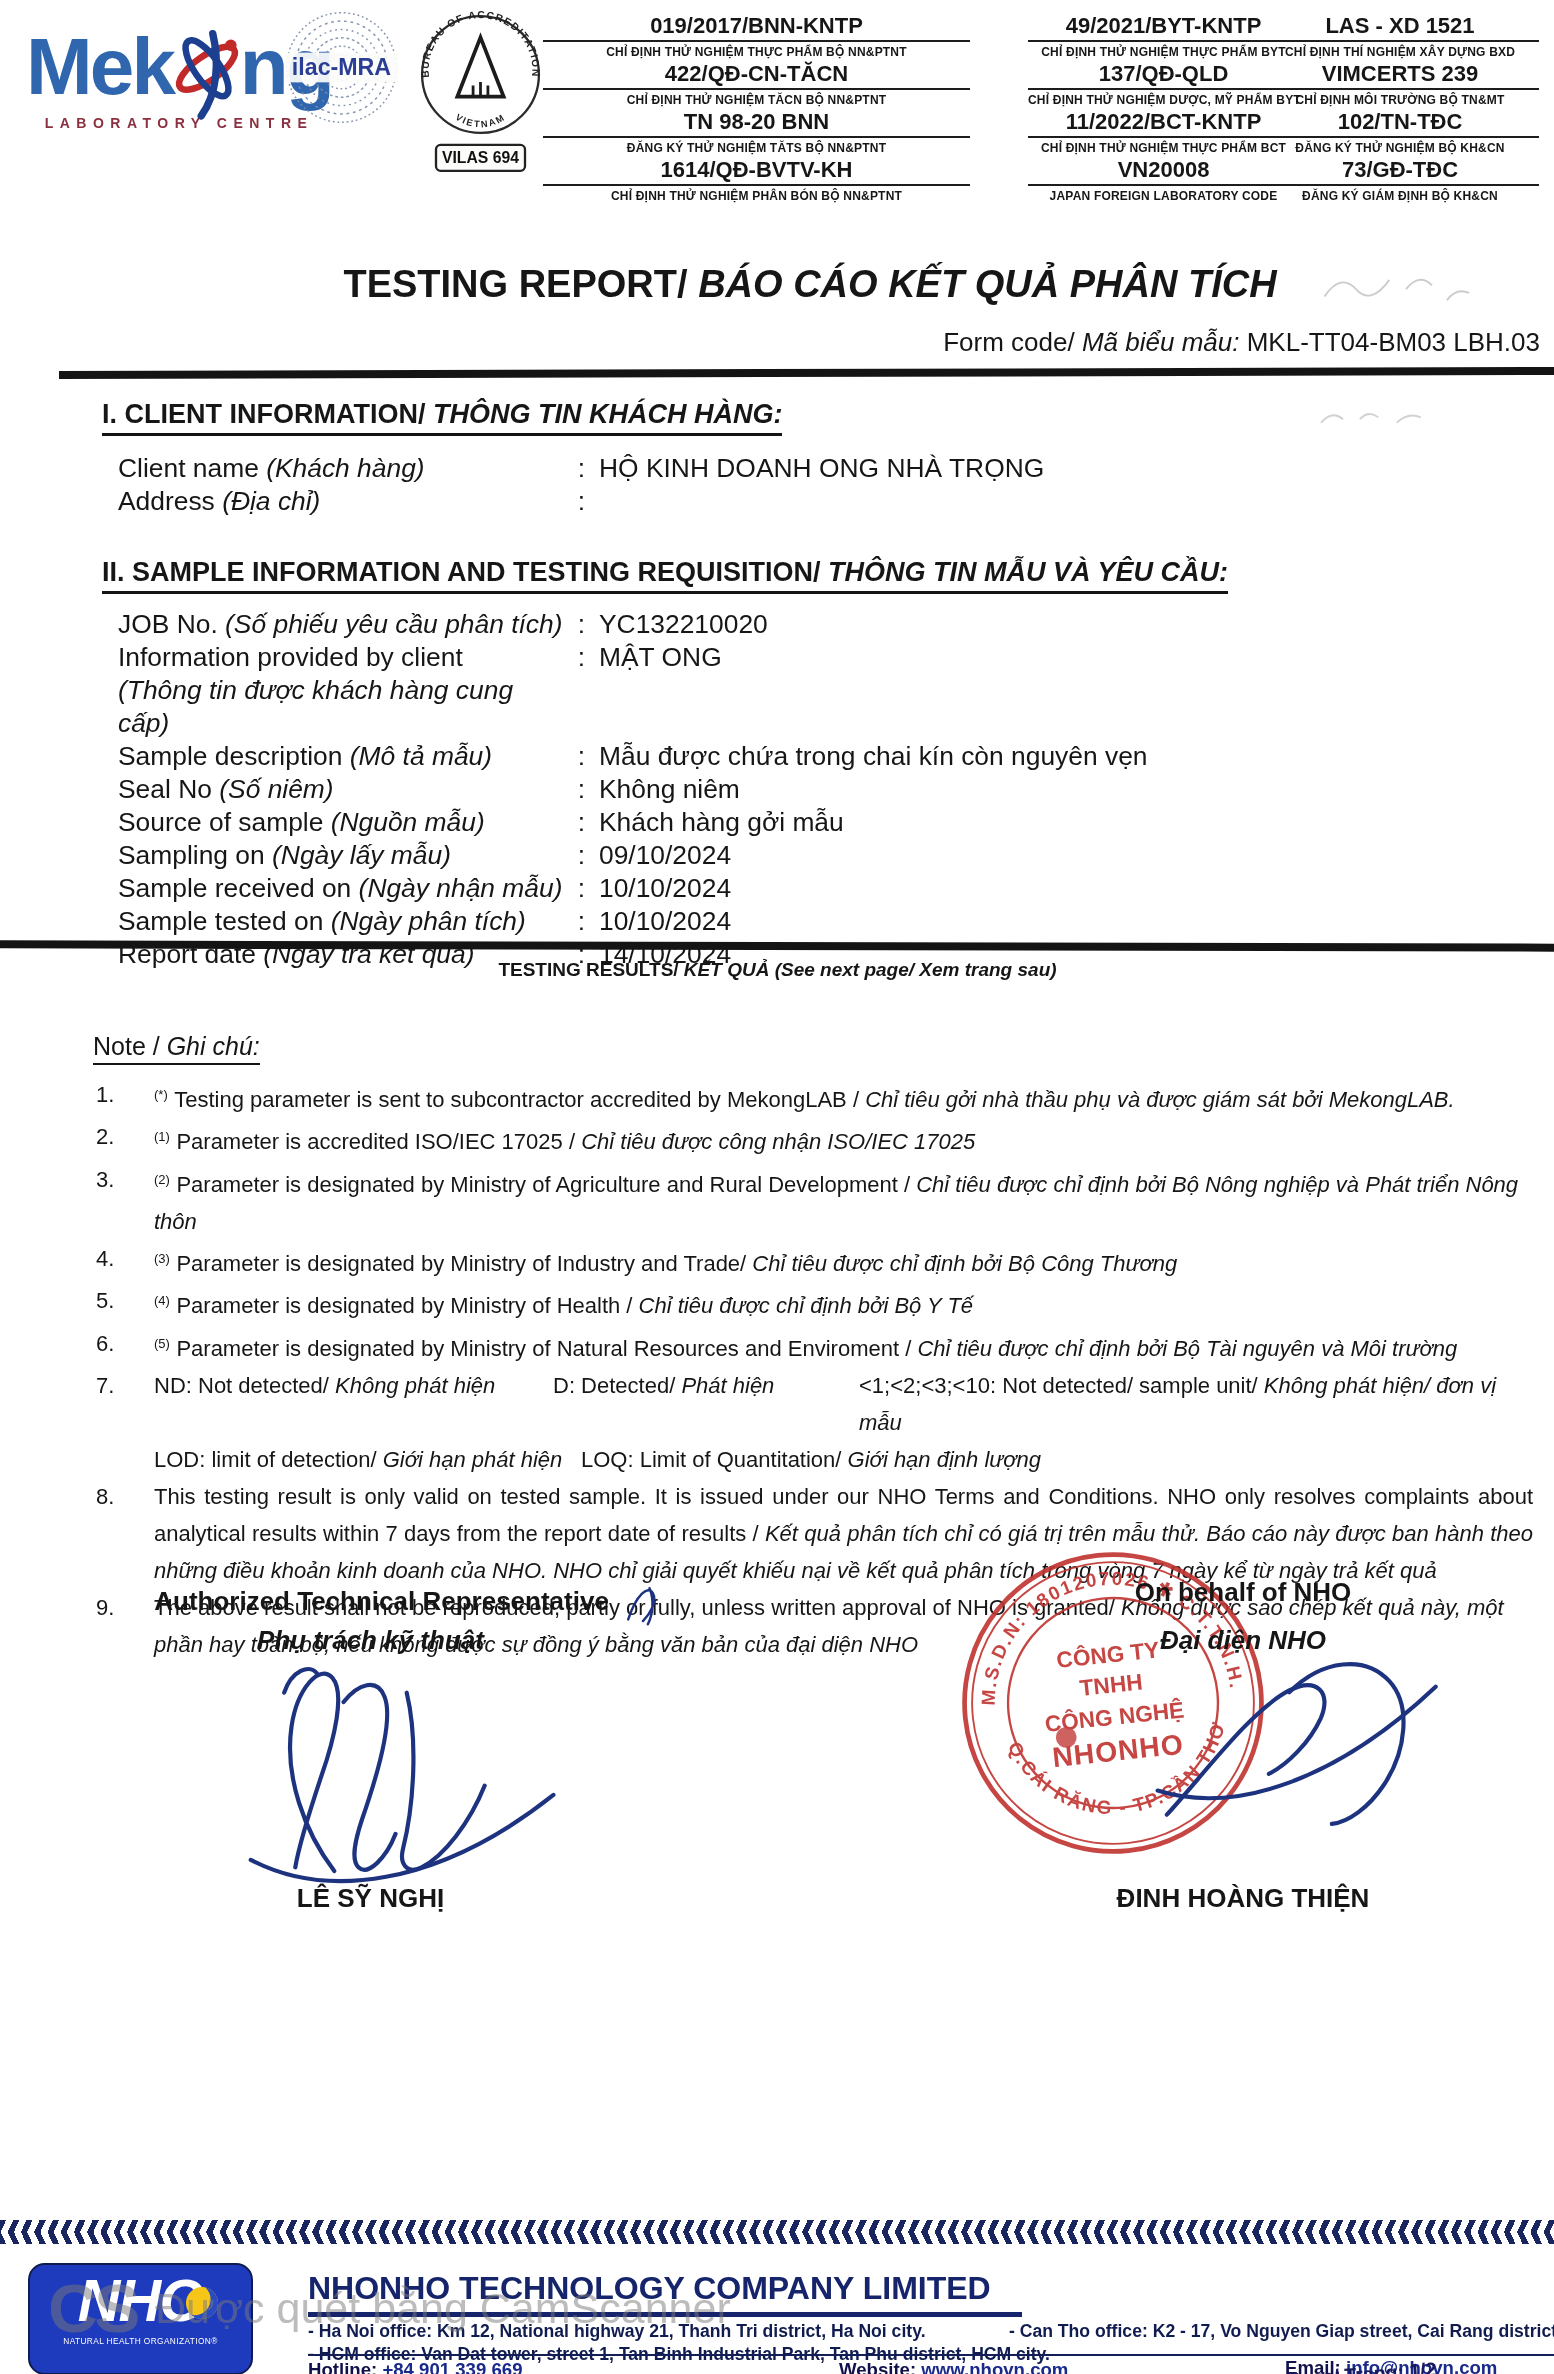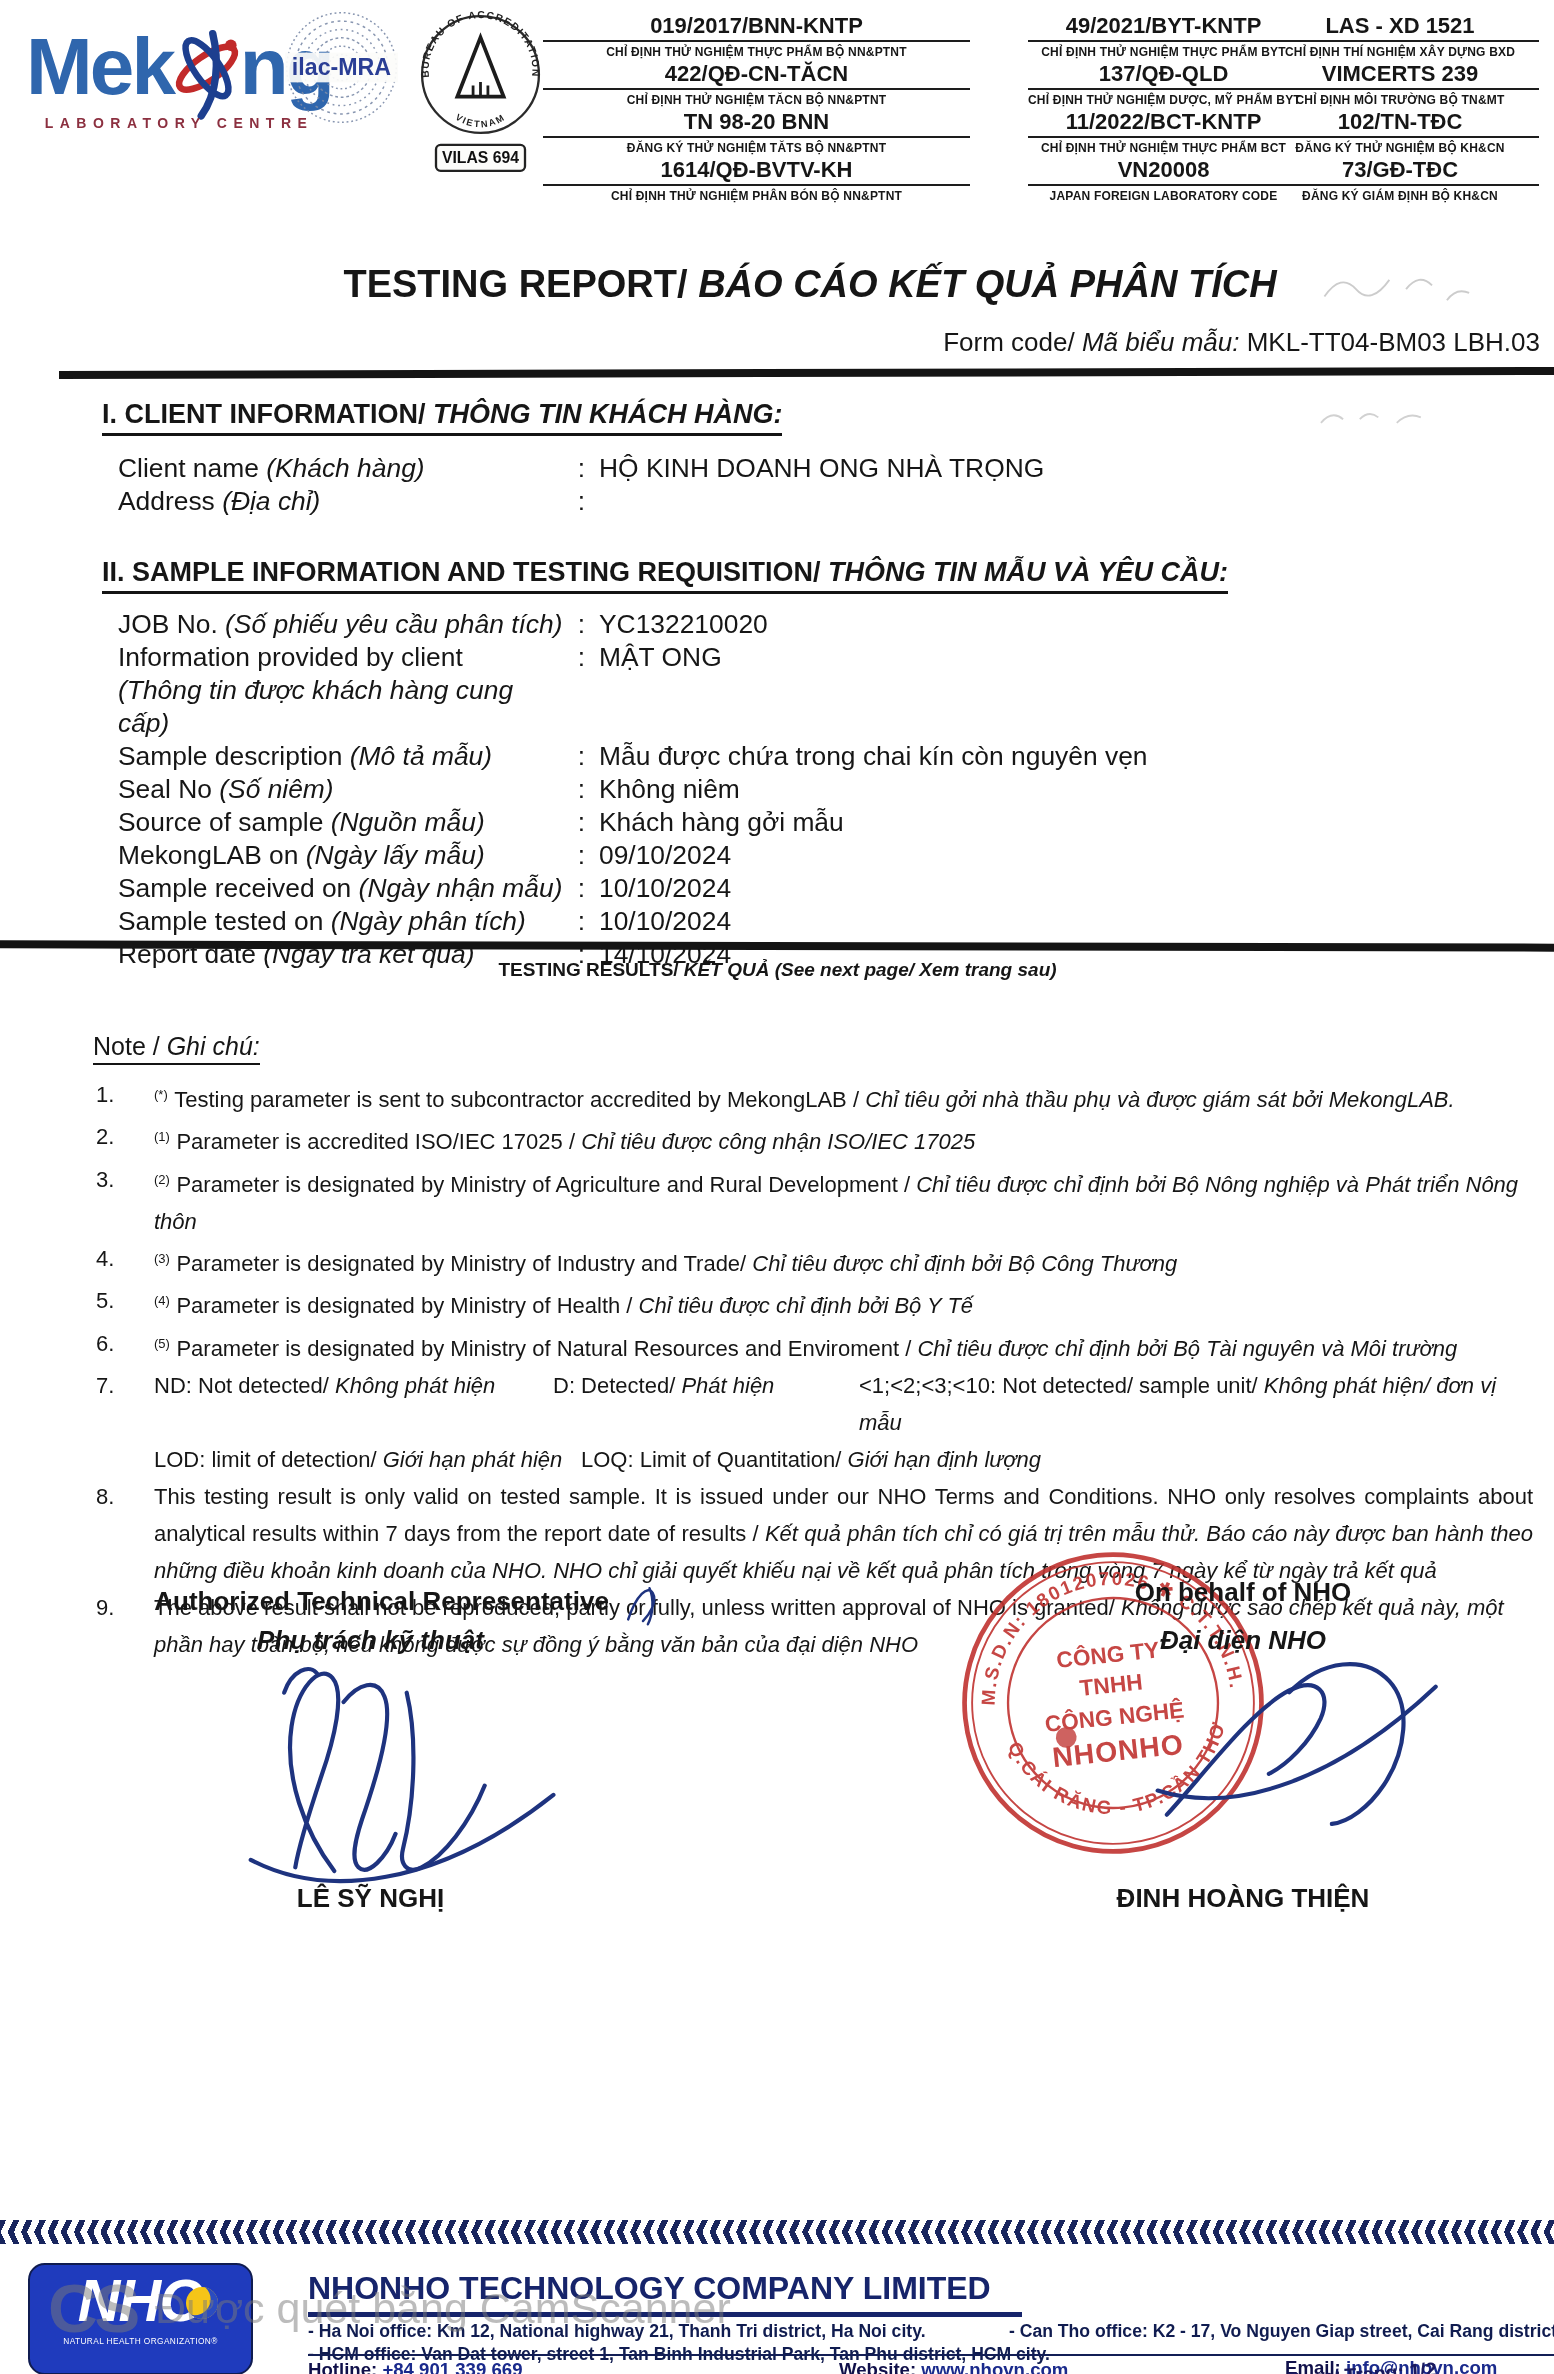--- a/index.html
+++ b/index.html
@@ -234,21 +234,21 @@
       <span class="lbl"><span>Seal No </span><i>(Số niêm)</i></span>
       <span class="cln">:</span>
       <span class="val">Không niêm</span>
     </div>
     <div class="row">
       <span class="lbl"><span>Source of sample </span><i>(Nguồn mẫu)</i></span>
       <span class="cln">:</span>
       <span class="val">Khách hàng gởi mẫu</span>
     </div>
     <div class="row">
-      <span class="lbl"><span>MekongLAB on </span><i>(Ngày lấy mẫu)</i></span>
+      <span class="lbl"><span>Sampling on </span><i>(Ngày lấy mẫu)</i></span>
       <span class="cln">:</span>
       <span class="val">09/10/2024</span>
     </div>
     <div class="row">
       <span class="lbl"><span>Sample received on </span><i>(Ngày nhận mẫu)</i></span>
       <span class="cln">:</span>
       <span class="val">10/10/2024</span>
     </div>
     <div class="row">
       <span class="lbl"><span>Sample tested on </span><i>(Ngày phân tích)</i></span>

